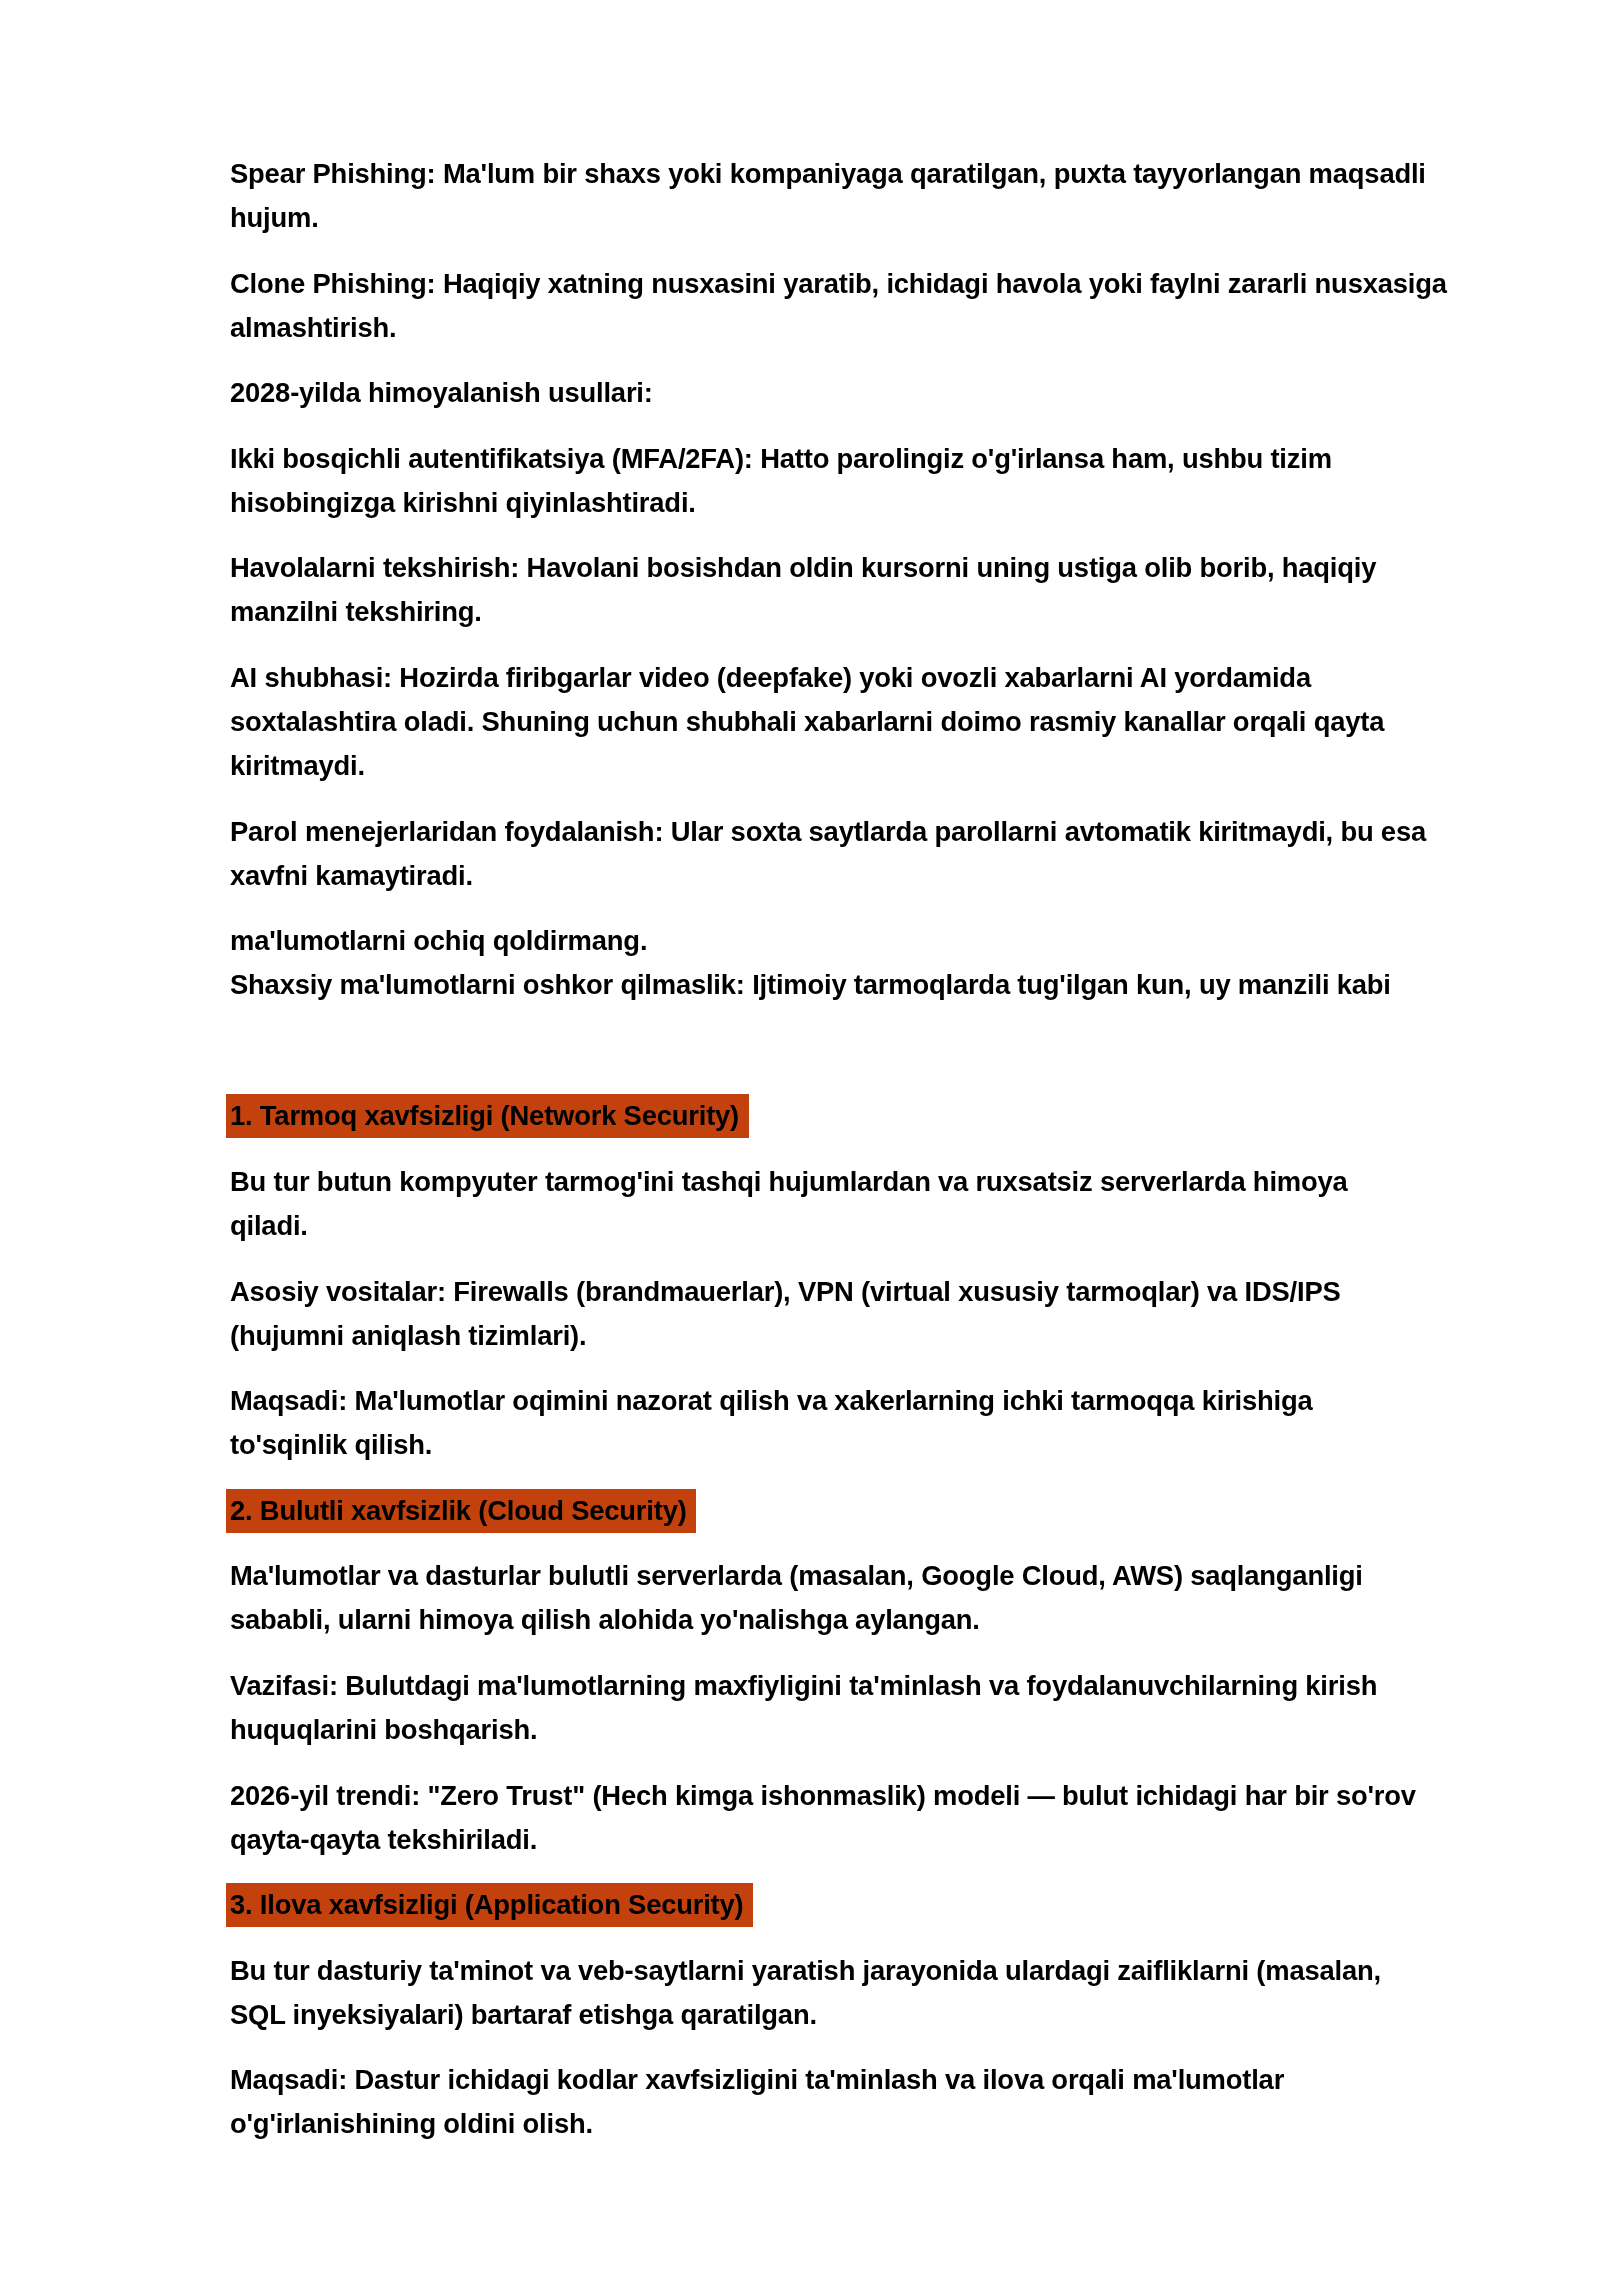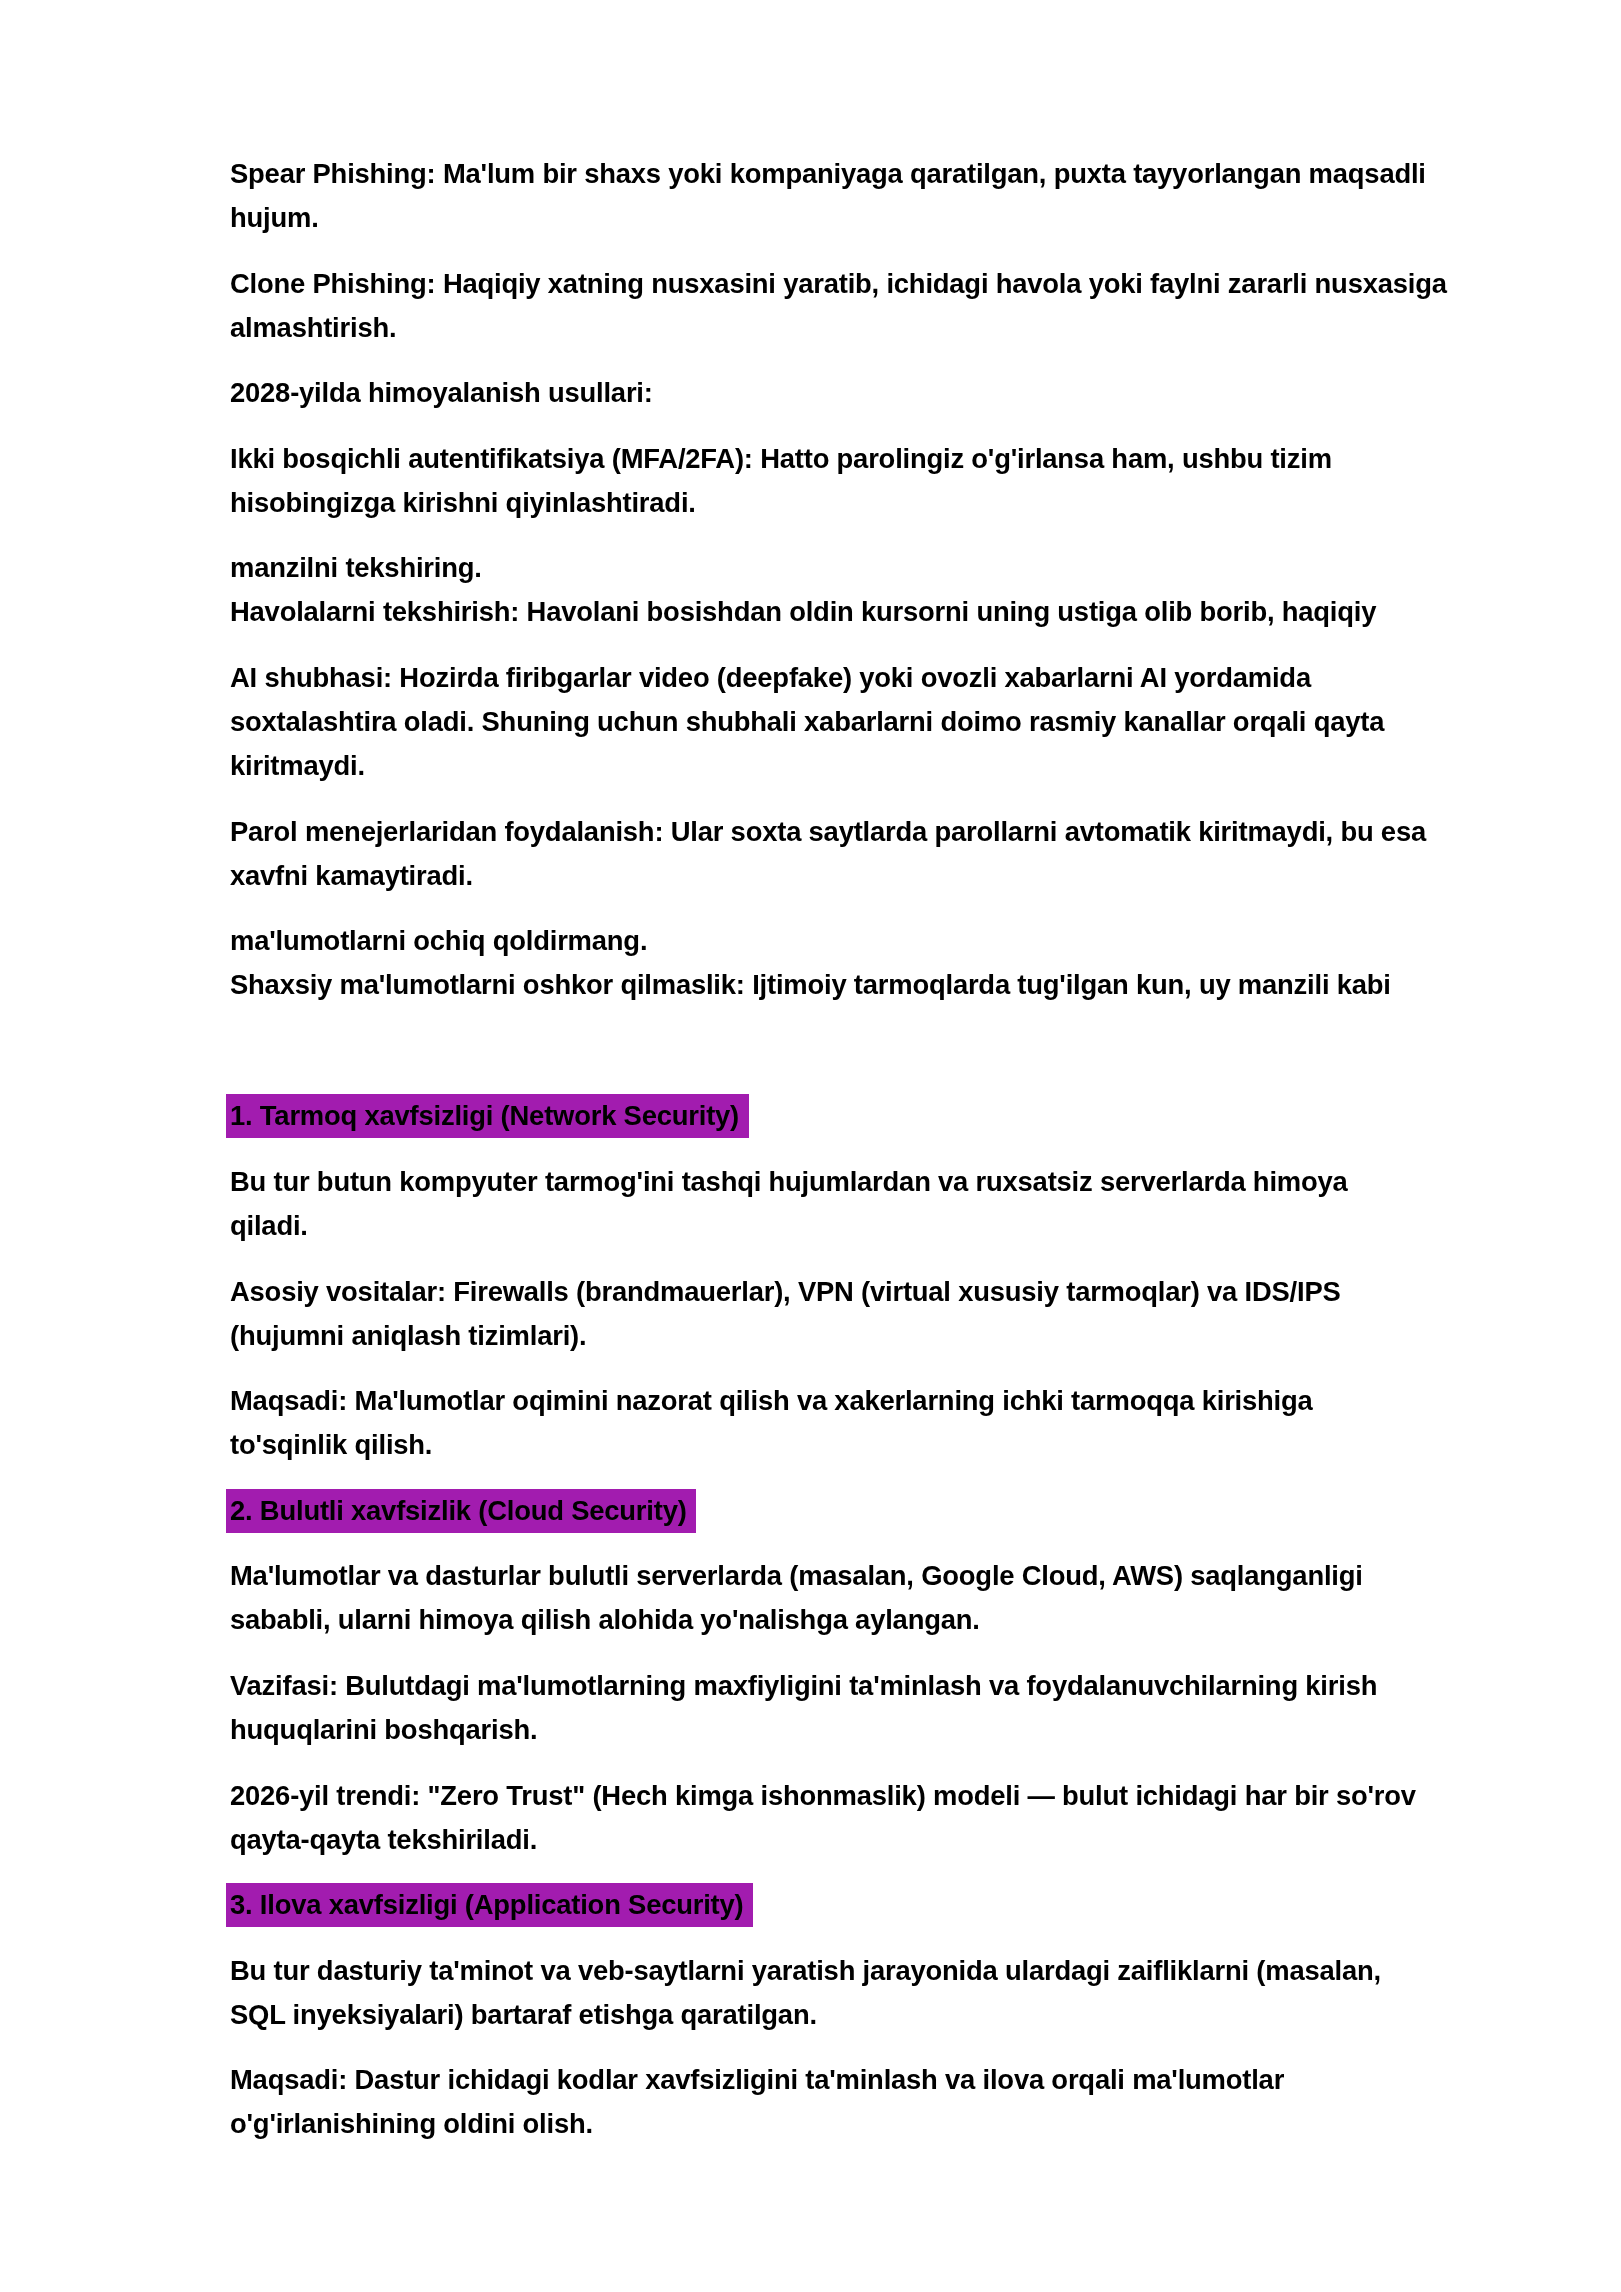--- a/index.html
+++ b/index.html
@@ -22,21 +22,21 @@
     font-size: 27.4px;
     line-height: 44px;
     color: #000000;
     letter-spacing: -0.2px;
   }
   .block { margin: 0 0 21.6px 0; }
   .block.spacer { height: 44px; margin: 0 0 21.6px 0; }
   .line { display: block; white-space: pre; }
   .heading .line.hl {
     display: inline-block;
-    background: #a21caf;
+    background: #c2410c;
     padding: 0 9.8px 0 3.9px;
     margin-left: -3.9px;
   }
 </style>
 </head>
 <body>
 
 <div class="page">
   <div class="content">
       <div class="block body">
@@ -48,22 +48,22 @@
         <span class="line">almashtirish.</span>
       </div>
       <div class="block body">
         <span class="line">2028-yilda himoyalanish usullari:</span>
       </div>
       <div class="block body">
         <span class="line">Ikki bosqichli autentifikatsiya (MFA/2FA): Hatto parolingiz o'g'irlansa ham, ushbu tizim</span>
         <span class="line">hisobingizga kirishni qiyinlashtiradi.</span>
       </div>
       <div class="block body">
+        <span class="line">Havolalarni tekshirish: Havolani bosishdan oldin kursorni uning ustiga olib borib, haqiqiy</span>
         <span class="line">manzilni tekshiring.</span>
-        <span class="line">Havolalarni tekshirish: Havolani bosishdan oldin kursorni uning ustiga olib borib, haqiqiy</span>
       </div>
       <div class="block body">
         <span class="line">AI shubhasi: Hozirda firibgarlar video (deepfake) yoki ovozli xabarlarni AI yordamida</span>
         <span class="line">soxtalashtira oladi. Shuning uchun shubhali xabarlarni doimo rasmiy kanallar orqali qayta</span>
         <span class="line">kiritmaydi.</span>
       </div>
       <div class="block body">
         <span class="line">Parol menejerlaridan foydalanish: Ular soxta saytlarda parollarni avtomatik kiritmaydi, bu esa</span>
         <span class="line">xavfni kamaytiradi.</span>
       </div>

